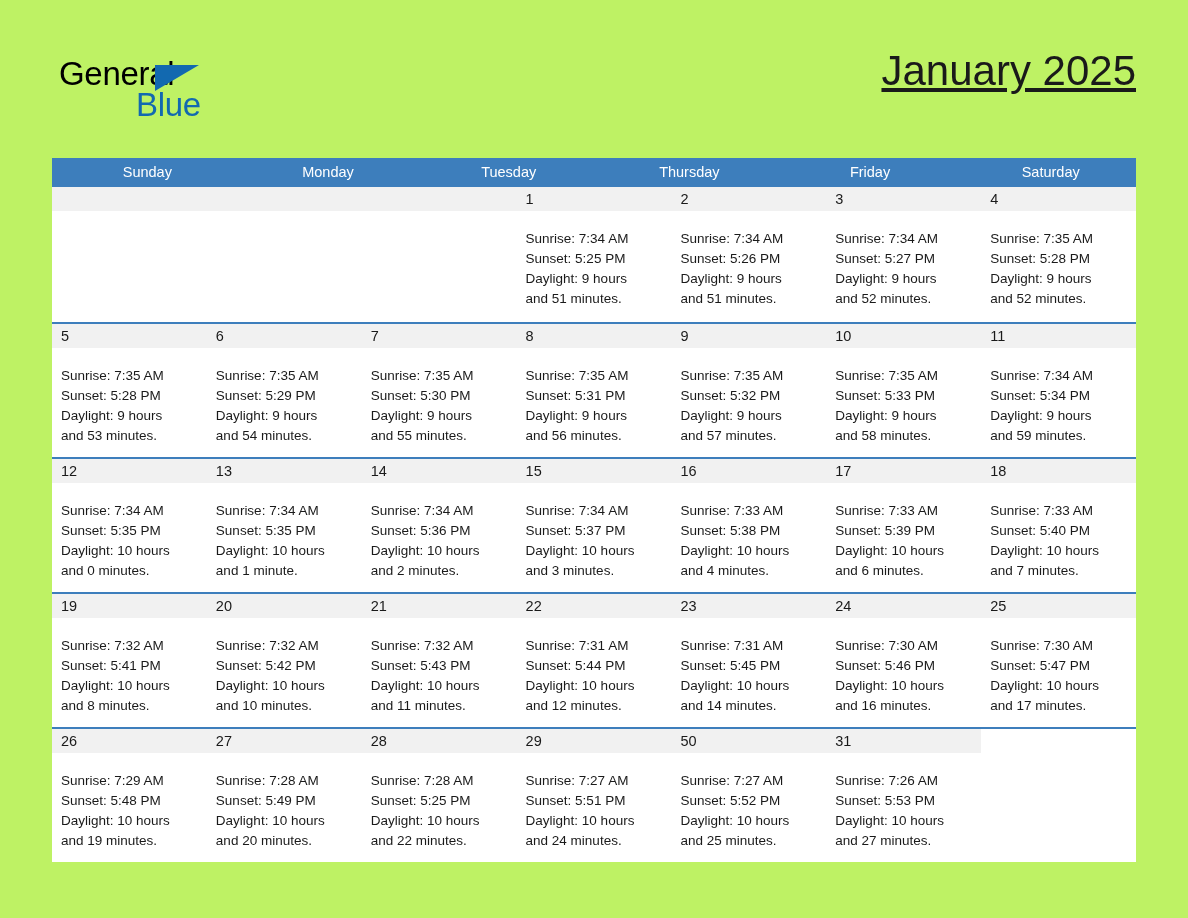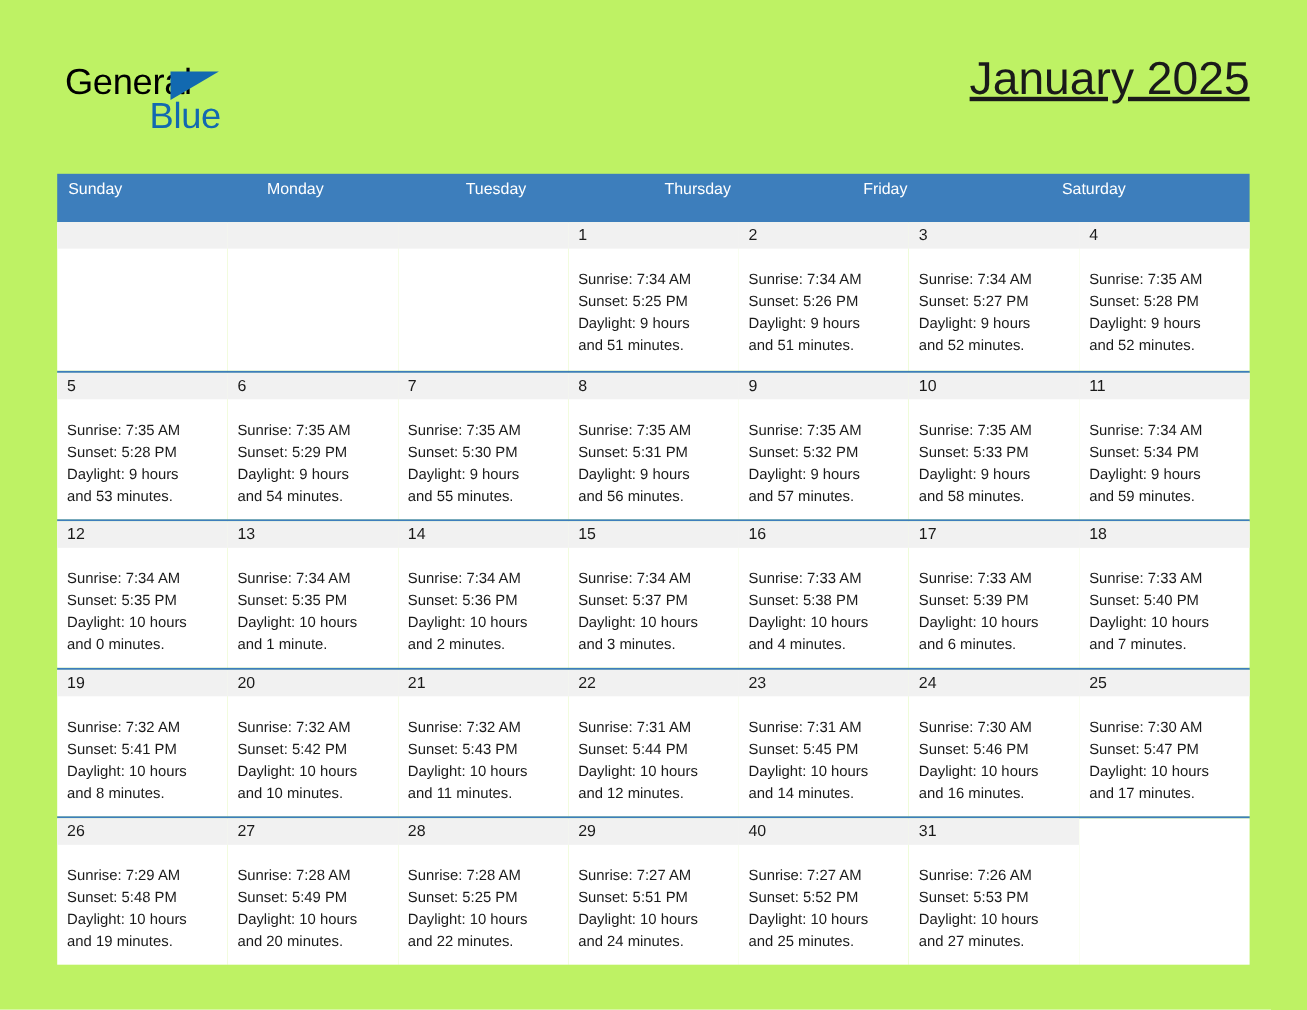--- a/index.html
+++ b/index.html
@@ -90,21 +90,22 @@
   .calendar {
     position: absolute;
     left: 52px;
     top: 158px;
     width: 1084px;
   }
 
   .dow-row {
     display: flex;
     background: #3d7ebc;
-    height: 44px;
+    height: 29px;
+    text-align: center;
   }
   .dow-cell {
     flex: 1 1 0;
     color: #ffffff;
     font-size: 14.5px;
     line-height: 29px;
     padding-left: 10px;
     white-space: nowrap;
   }
 
@@ -441,21 +442,21 @@
           <div class="day-cell">
             <div class="day-num-band">29</div>
             <div class="day-body">
               <div>Sunrise: 7:27 AM</div>
               <div>Sunset: 5:51 PM</div>
               <div>Daylight: 10 hours</div>
               <div>and 24 minutes.</div>
             </div>
           </div>
           <div class="day-cell">
-            <div class="day-num-band">40</div>
+            <div class="day-num-band">50</div>
             <div class="day-body">
               <div>Sunrise: 7:27 AM</div>
               <div>Sunset: 5:52 PM</div>
               <div>Daylight: 10 hours</div>
               <div>and 25 minutes.</div>
             </div>
           </div>
           <div class="day-cell">
             <div class="day-num-band">31</div>
             <div class="day-body">

